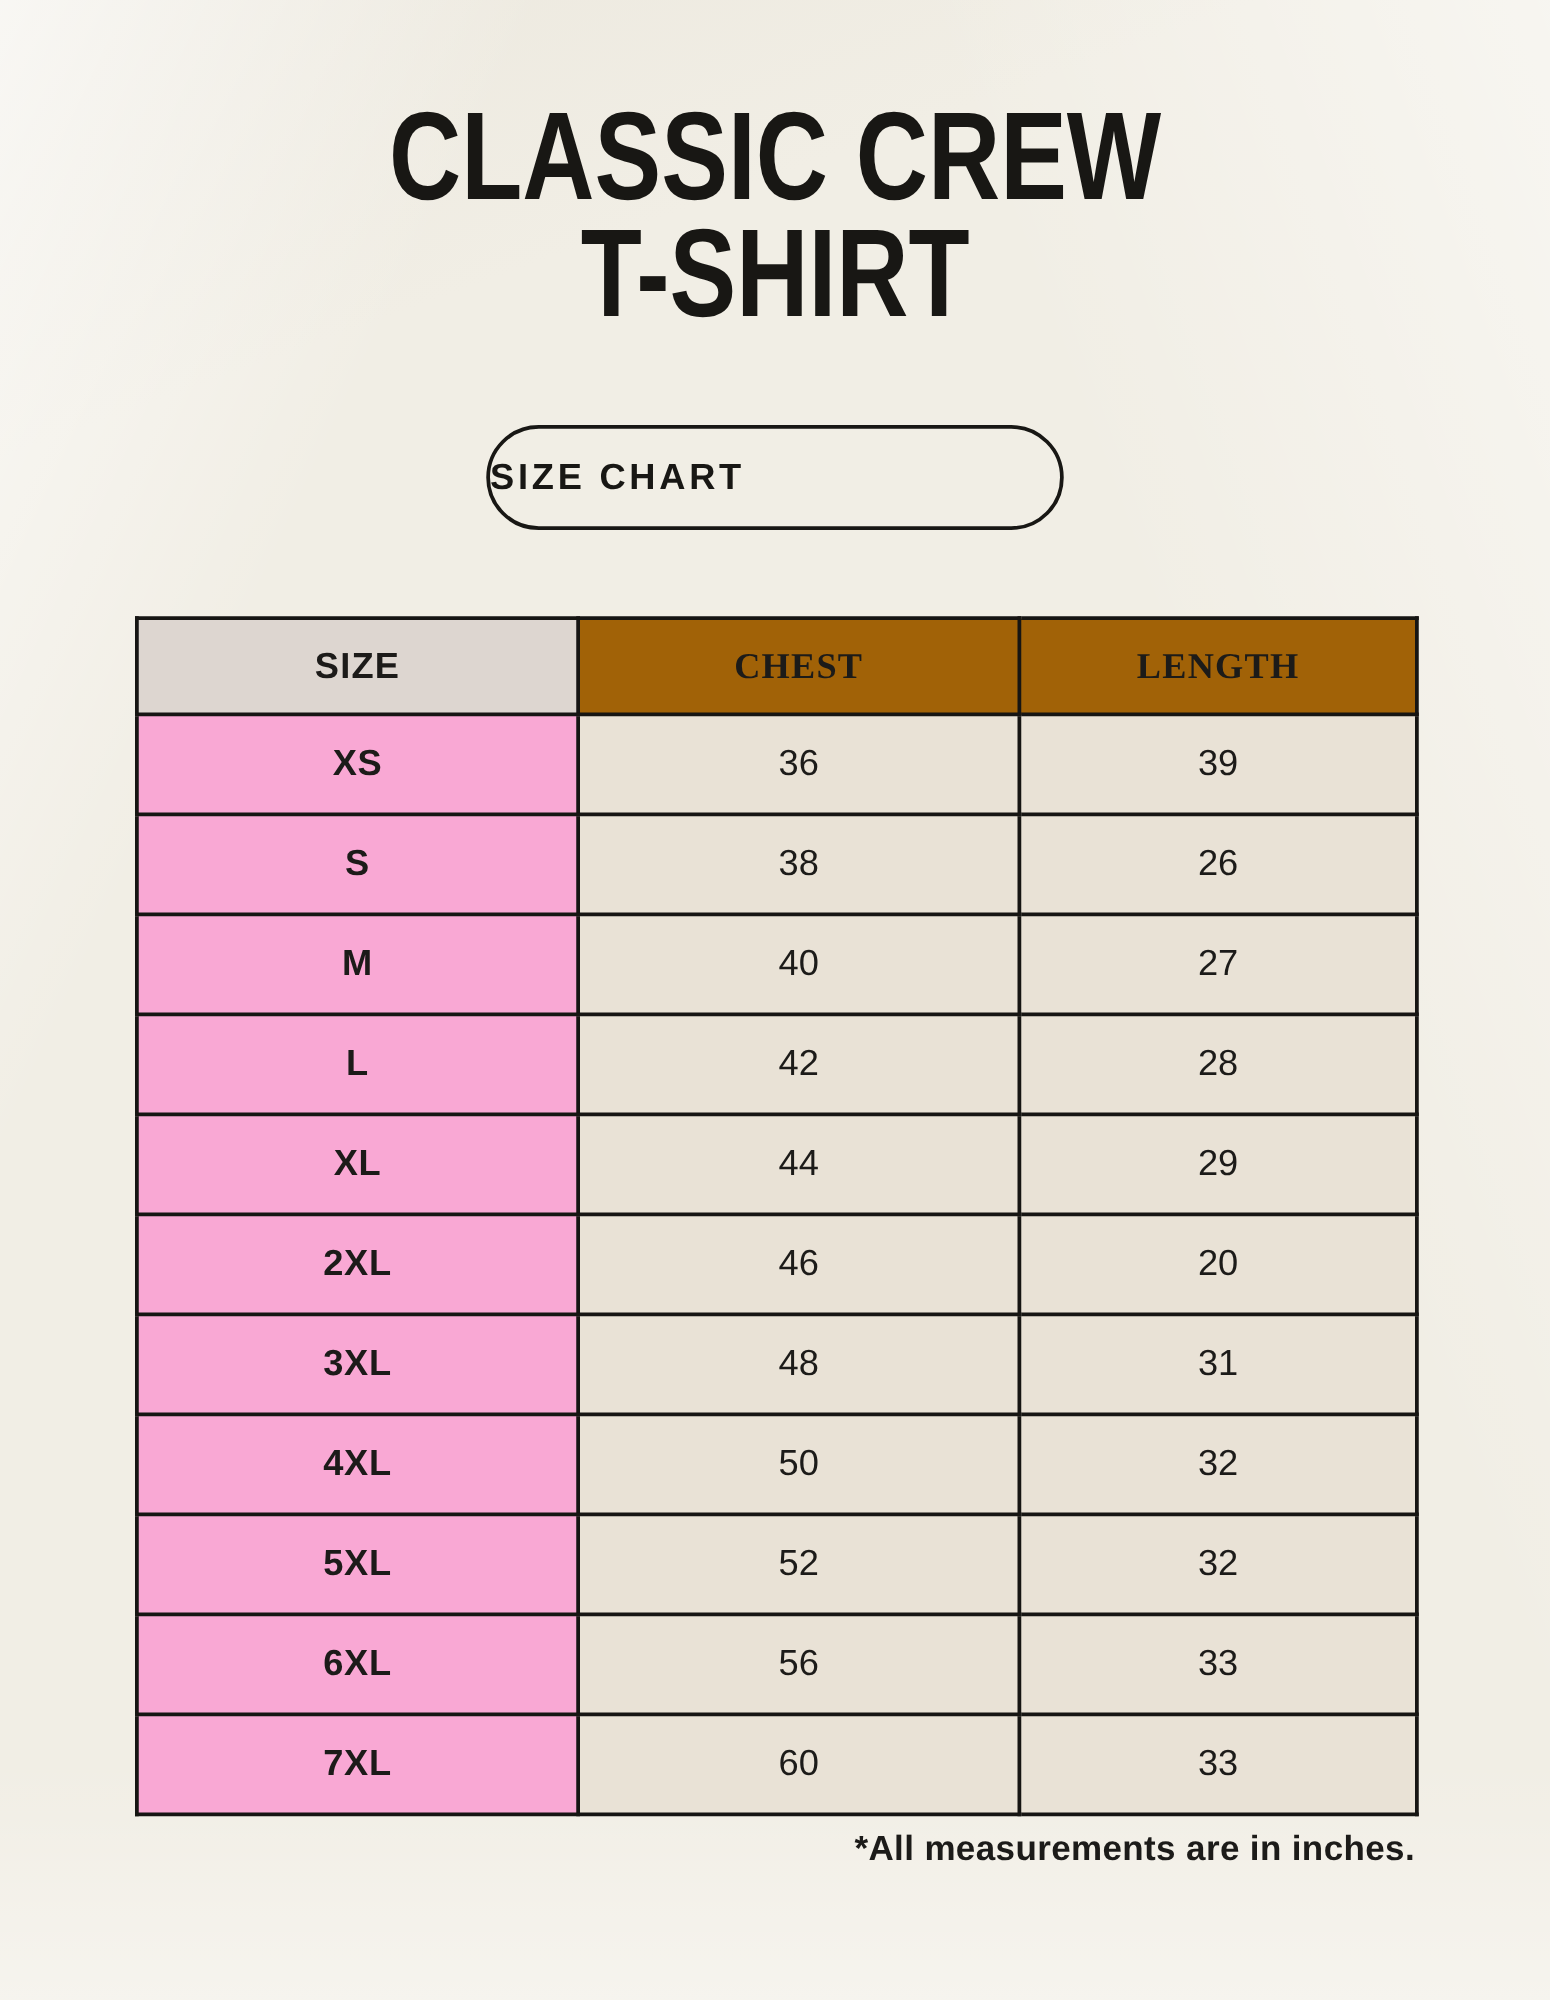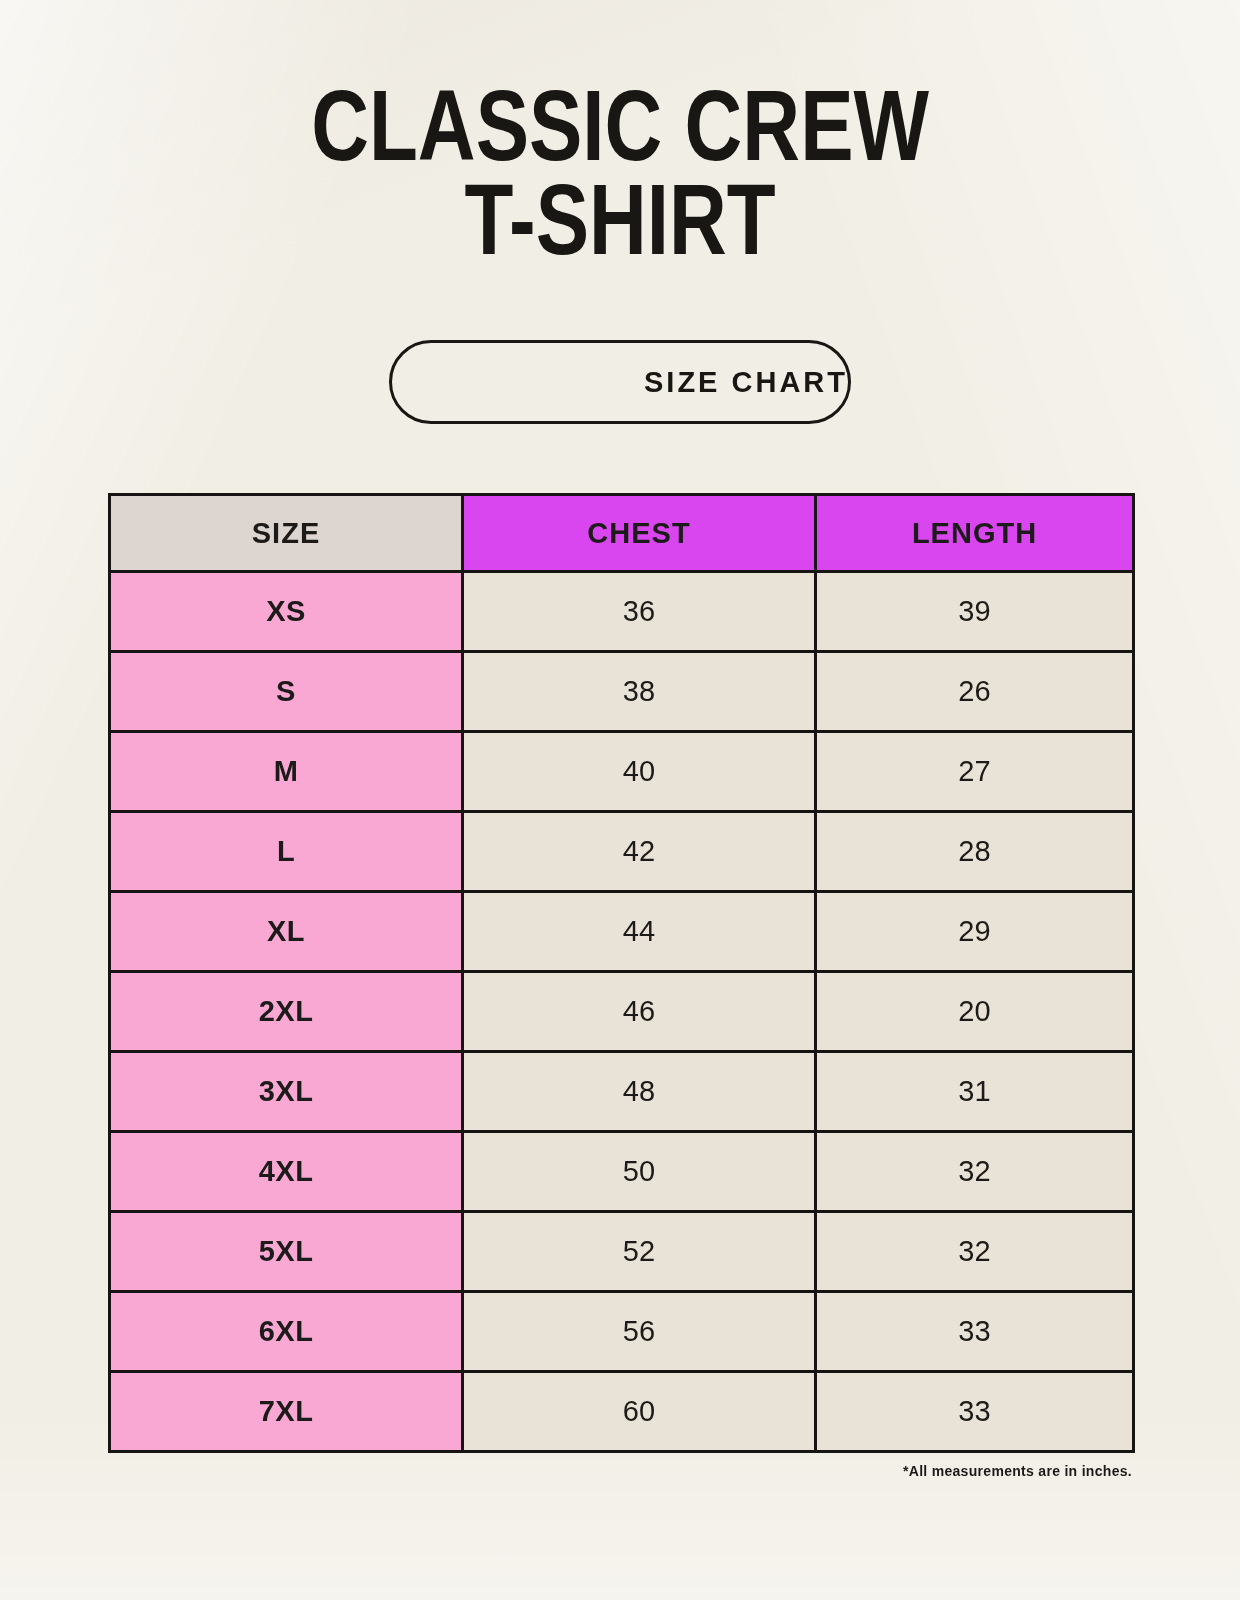--- a/index.html
+++ b/index.html
@@ -44,21 +44,21 @@
 
   .pill-button {
     margin-top: 74px;
     width: 462px;
     height: 84px;
     border: 3px solid #181714;
     border-radius: 42px;
     background: transparent;
     display: flex;
     align-items: center;
-    justify-content: flex-end;
+    justify-content: flex-start;
     font-family: "Liberation Sans", sans-serif;
     font-size: 29px;
     font-weight: 600;
     letter-spacing: 3px;
     color: #181714;
     cursor: pointer;
   }
 
   .table-wrap {
     margin-top: 69px;
@@ -84,40 +84,40 @@
     font-size: 29px;
   }
 
   table.size-chart thead th {
     height: 77px;
     font-weight: 700;
     letter-spacing: 1px;
   }
 
   table.size-chart thead th.size-head   { background: #ddd6d0; }
-  table.size-chart thead th.accent-head { background: #d946ef; }
+  table.size-chart thead th.accent-head { background: #a16207; font-family: Liberation Serif, serif; }
 
   table.size-chart tbody td { height: 80px; }
 
   table.size-chart tbody td.size-cell {
     background: #f9a8d4;
     font-weight: 700;
     letter-spacing: 0.5px;
   }
 
   table.size-chart tbody td.value-cell {
     background: #e9e2d6;
     font-weight: 400;
   }
 
   .footnote {
     width: 1024px;
     margin-top: 10px;
     text-align: right;
-    font-size: 14px;
+    font-size: 28px;
     font-weight: 700;
     color: #1c1b19;
     letter-spacing: 0.3px;
   }
 </style>
 </head>
 <body>
 
 <div class="page">
 

